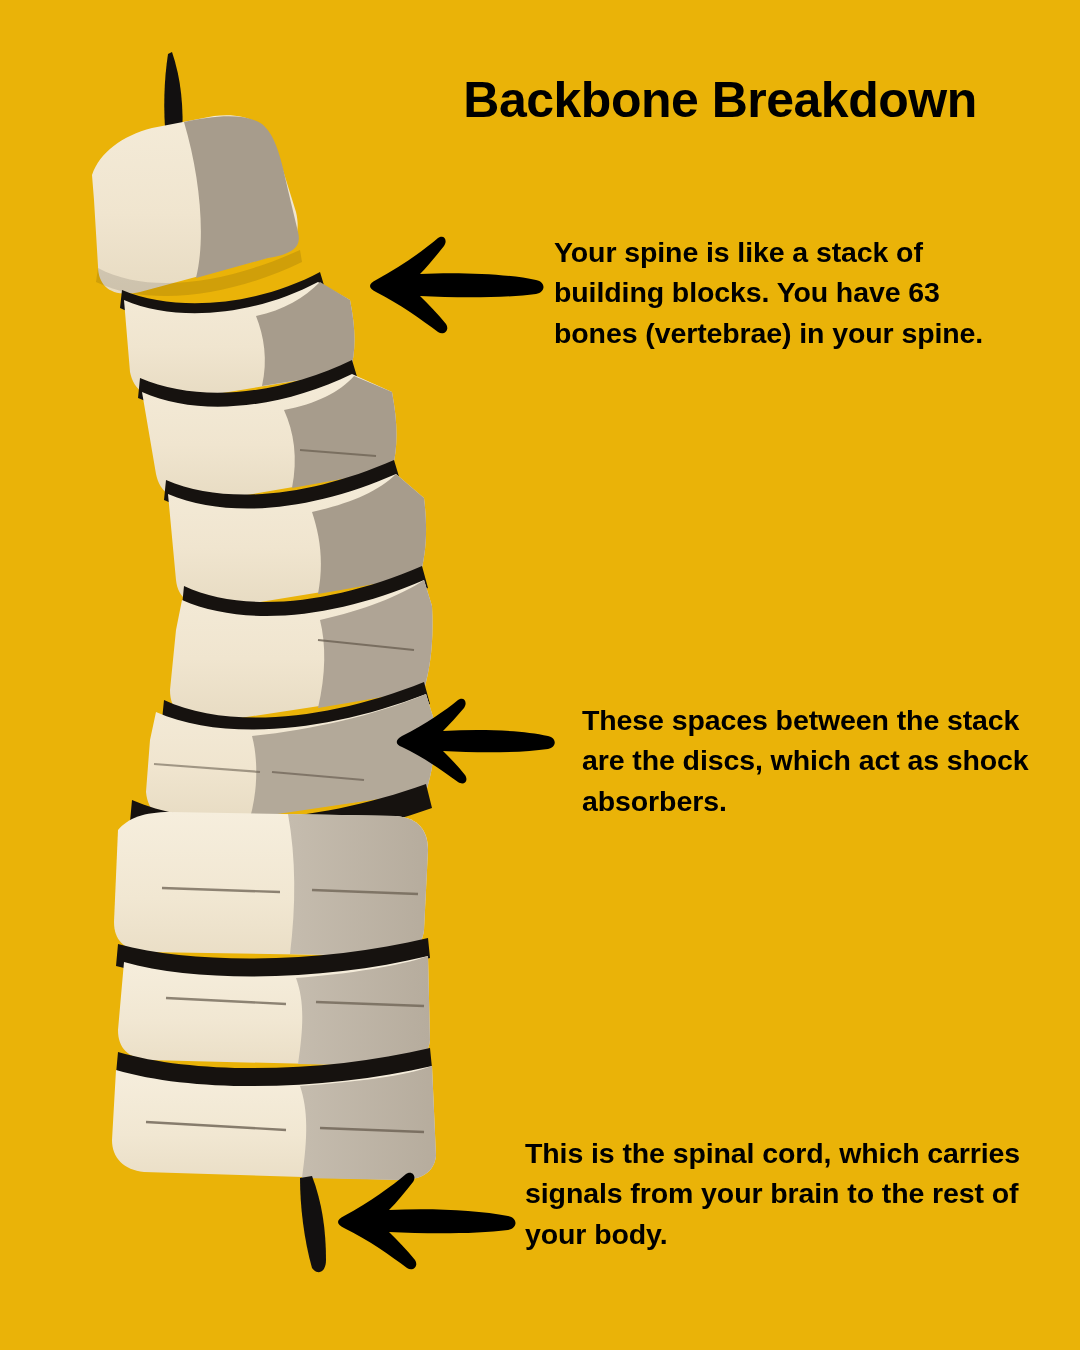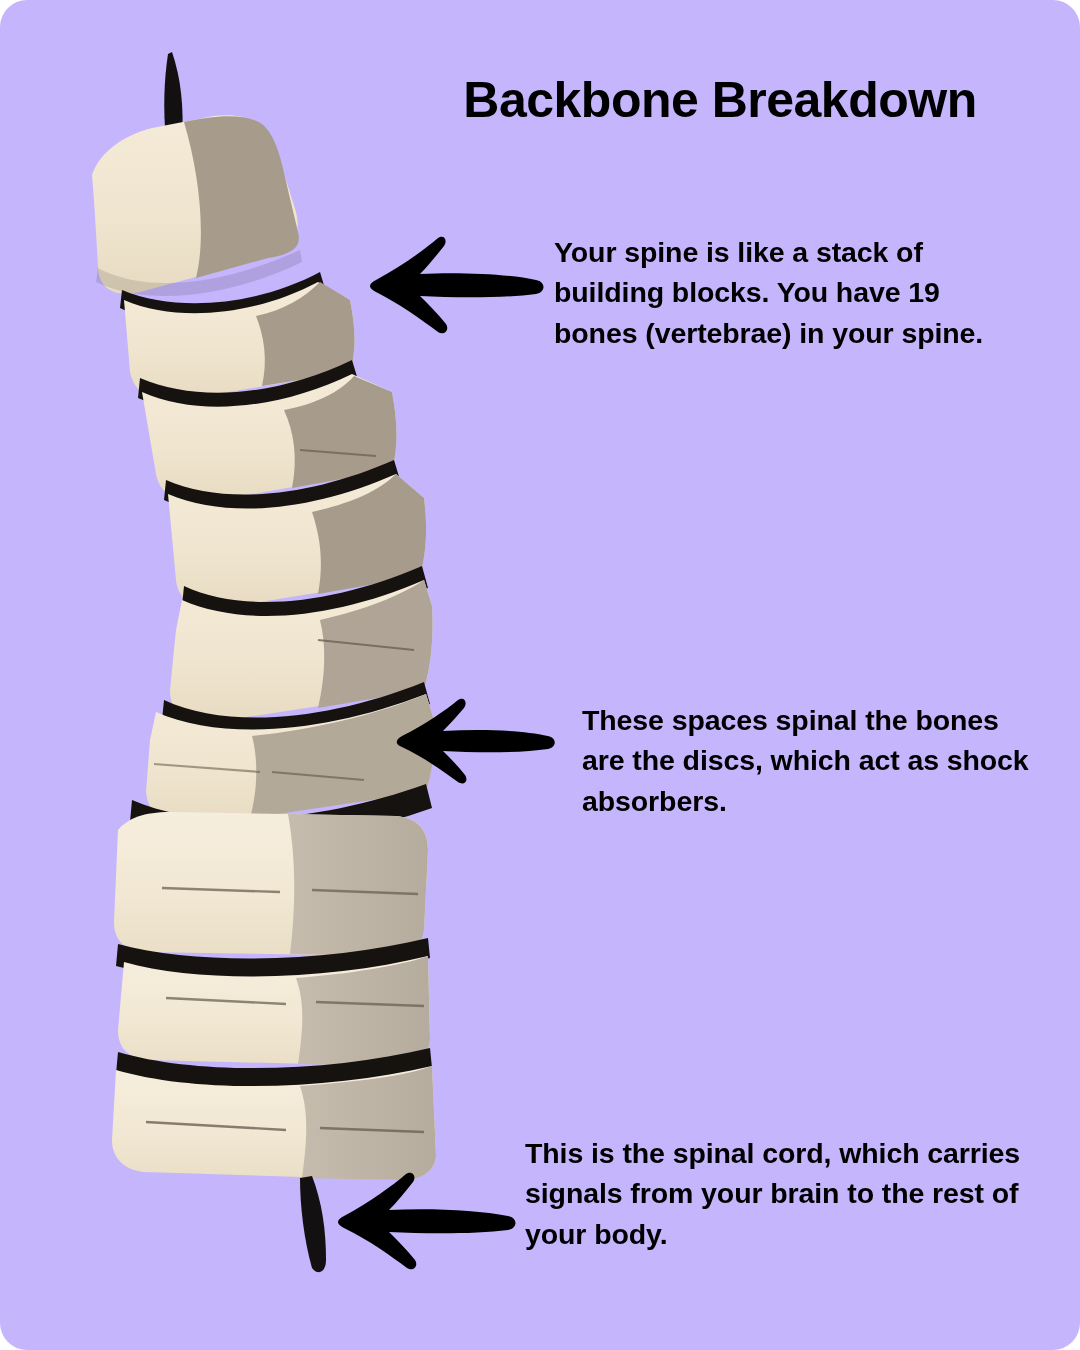--- a/index.html
+++ b/index.html
@@ -12,22 +12,21 @@
     height: 1350px;
     position: relative;
     overflow: hidden;
     font-family: "Liberation Sans", sans-serif;
     -webkit-font-smoothing: antialiased;
   }
 
   #poster {
     position: absolute;
     inset: 0;
-    background: #c4b5fd;
-    border-radius: 27px;
+    background: #eab308;
   }
 
   
   #page-title {
     position: absolute;
     left: 410px;
     top: 74px;
     width: 620px;
     text-align: center;
     font-size: 50px;
@@ -212,19 +211,19 @@
 
     <path d="M344 1216 C 370 1202, 392 1186, 406 1174 C 412 1170, 417 1176, 413 1182
              C 405 1192, 397 1202, 389 1210 C 430 1208, 478 1210, 508 1216
              C 518 1218, 518 1228, 508 1230 C 477 1234, 429 1234, 389 1232
              C 397 1240, 407 1250, 415 1260 C 419 1266, 413 1272, 407 1268
              C 391 1256, 369 1240, 344 1228 C 336 1224, 336 1220, 344 1216 Z" fill="#000000"></path>
   </svg>
 
   <div id="page-title">Backbone Breakdown</div>
 
-  <div id="annotation-text-0" class="annotation-text">Your spine is like a stack of building blocks. You have 19 bones (vertebrae) in your spine.</div>
-
-  <div id="annotation-text-1" class="annotation-text">These spaces spinal the bones are the discs, which act as shock absorbers.</div>
+  <div id="annotation-text-0" class="annotation-text">Your spine is like a stack of building blocks. You have 63 bones (vertebrae) in your spine.</div>
+
+  <div id="annotation-text-1" class="annotation-text">These spaces between the stack are the discs, which act as shock absorbers.</div>
 
   <div id="annotation-text-2" class="annotation-text">This is the spinal cord, which carries signals from your brain to the rest of your body.</div>
 
 </div>
 
 </body></html>

